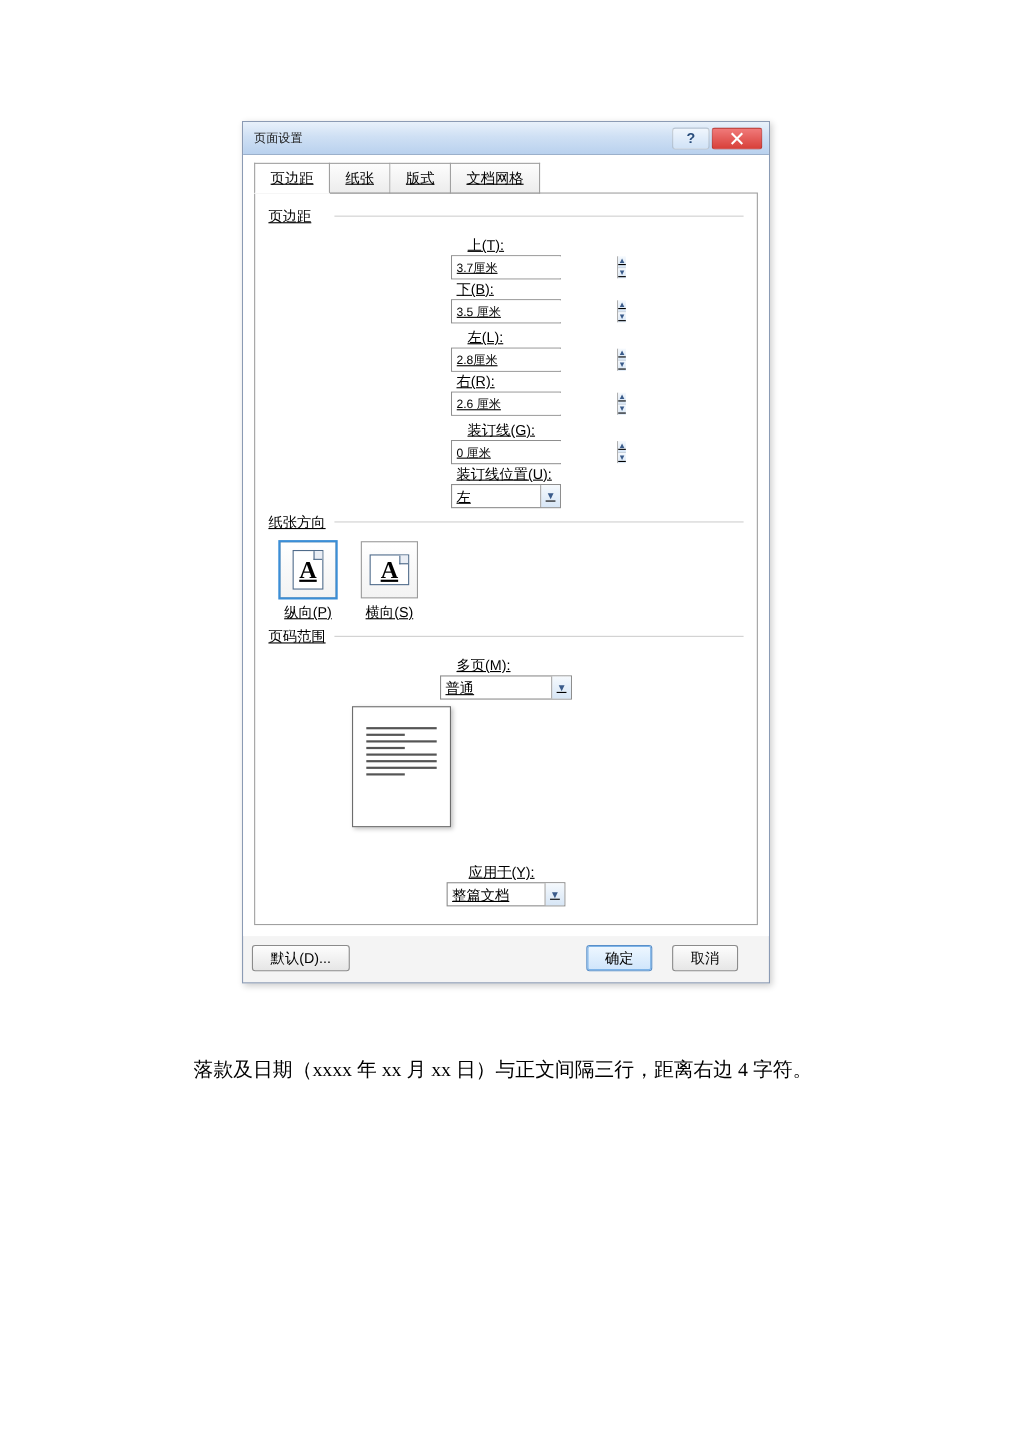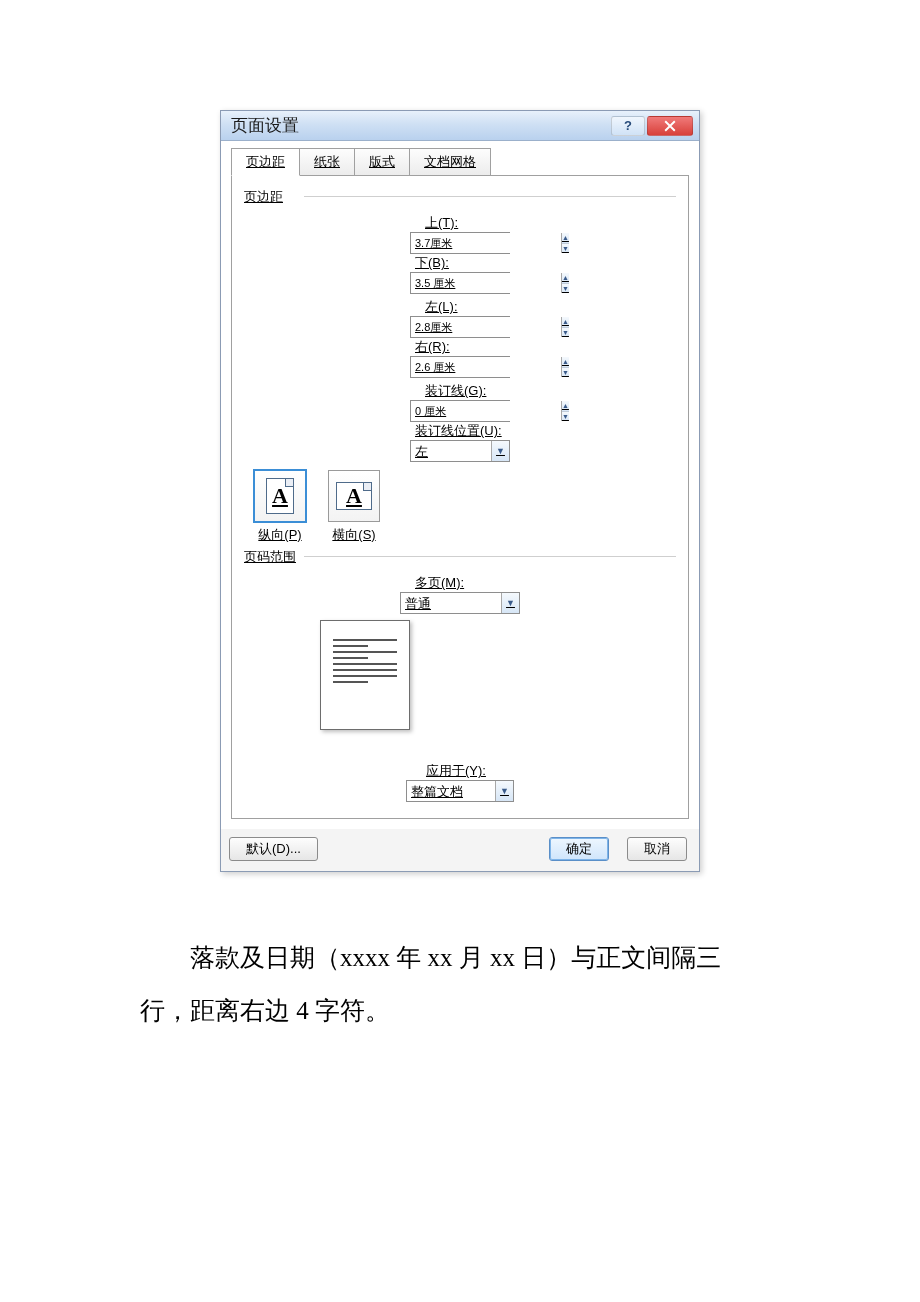--- a/index.html
+++ b/index.html
@@ -22,21 +22,21 @@
   }
   .titlebar {
     height: 30px;
     background: linear-gradient(to bottom, #e8f1fb 0%, #cfe0f4 45%, #b9d1ee 100%);
     display: flex;
     align-items: center;
     padding: 0 6px 0 10px;
     color: #1a1a1a;
     border-bottom: 1px solid #9bb0cb;
   }
-  .titlebar .title { flex: 1; font-size: 17px; }
+  .titlebar .title { flex: 1; font-size: 11px; }
   .titlebar .btn {
     width: 34px; height: 20px;
     display: flex; align-items: center; justify-content: center;
     margin-left: 2px;
     border: 1px solid rgba(0,0,0,0.15);
     border-radius: 3px;
   }
   .titlebar .help-btn { background: linear-gradient(#f0f6fd,#d0e2f6); color:#274b7a; font-weight:bold; }
   .titlebar .close-btn { background: linear-gradient(#f07a7a,#d8403a); width: 46px; color:#fff; }
   .titlebar .close-svg { width:12px; height:12px; }
@@ -171,21 +171,21 @@
     border:1px solid #6d6d6d;
     background:#fff;
     margin:6px 0 10px 76px;
     padding:14px 12px;
     box-shadow:2px 2px 4px rgba(0,0,0,0.25);
   }
   .preview-box .l { height:2px;background:#555;margin:4px 0; }
   .preview-box .s { width:55%; }
 
   .footer {
-    padding: 8px 12px 10px 8px;
+    padding: 8px 28px 10px 8px;
     display:flex;
     align-items:flex-start;
   }
   .footer .btn, .default-btn {
     height:24px;
     padding:0 16px;
     border:1px solid #8b8b8b;
     background:linear-gradient(#fdfdfd,#e6e6e6);
     border-radius:3px;
     font-size:13px;
@@ -196,21 +196,21 @@
   .footer .ok-btn{
     background:linear-gradient(#eef7ff,#cfe5fb);
     border:1px solid #5a8fc8;
     outline:1px solid #7eb4e8;
     outline-offset:-2px;
   }
   .footer .btn + .btn { margin-left:18px; }
 
   .doc-text {
     margin: 16px 60px 0 20px;
-    font-size: 25px;
+    font-size: 18px;
     line-height: 2.1;
     font-family: "SimSun","宋体",serif;
     color:#000;
     text-indent: 2em;
   }
 </style>
 </head>
 <body>
 
 <div class="page">
@@ -291,20 +291,24 @@
               </div>
           </div>
           <div class="gap"></div>
           <div class="col-label2">装订线位置(U):</div>
           <div class="combo">
             <span>左</span>
             <div class="dd">▼</div>
           </div>
         </div>
 
+        <div class="group-line">
+          <span>纸张方向</span>
+          <div class="hr"></div>
+        </div>
 
         <div class="orient-row">
           <div class="orient selected">
             <div class="box">
                 <div class="page-ic">A</div>
               </div>
             <span>纵向(P)</span>
           </div>
           <div class="orient">
             <div class="box">

